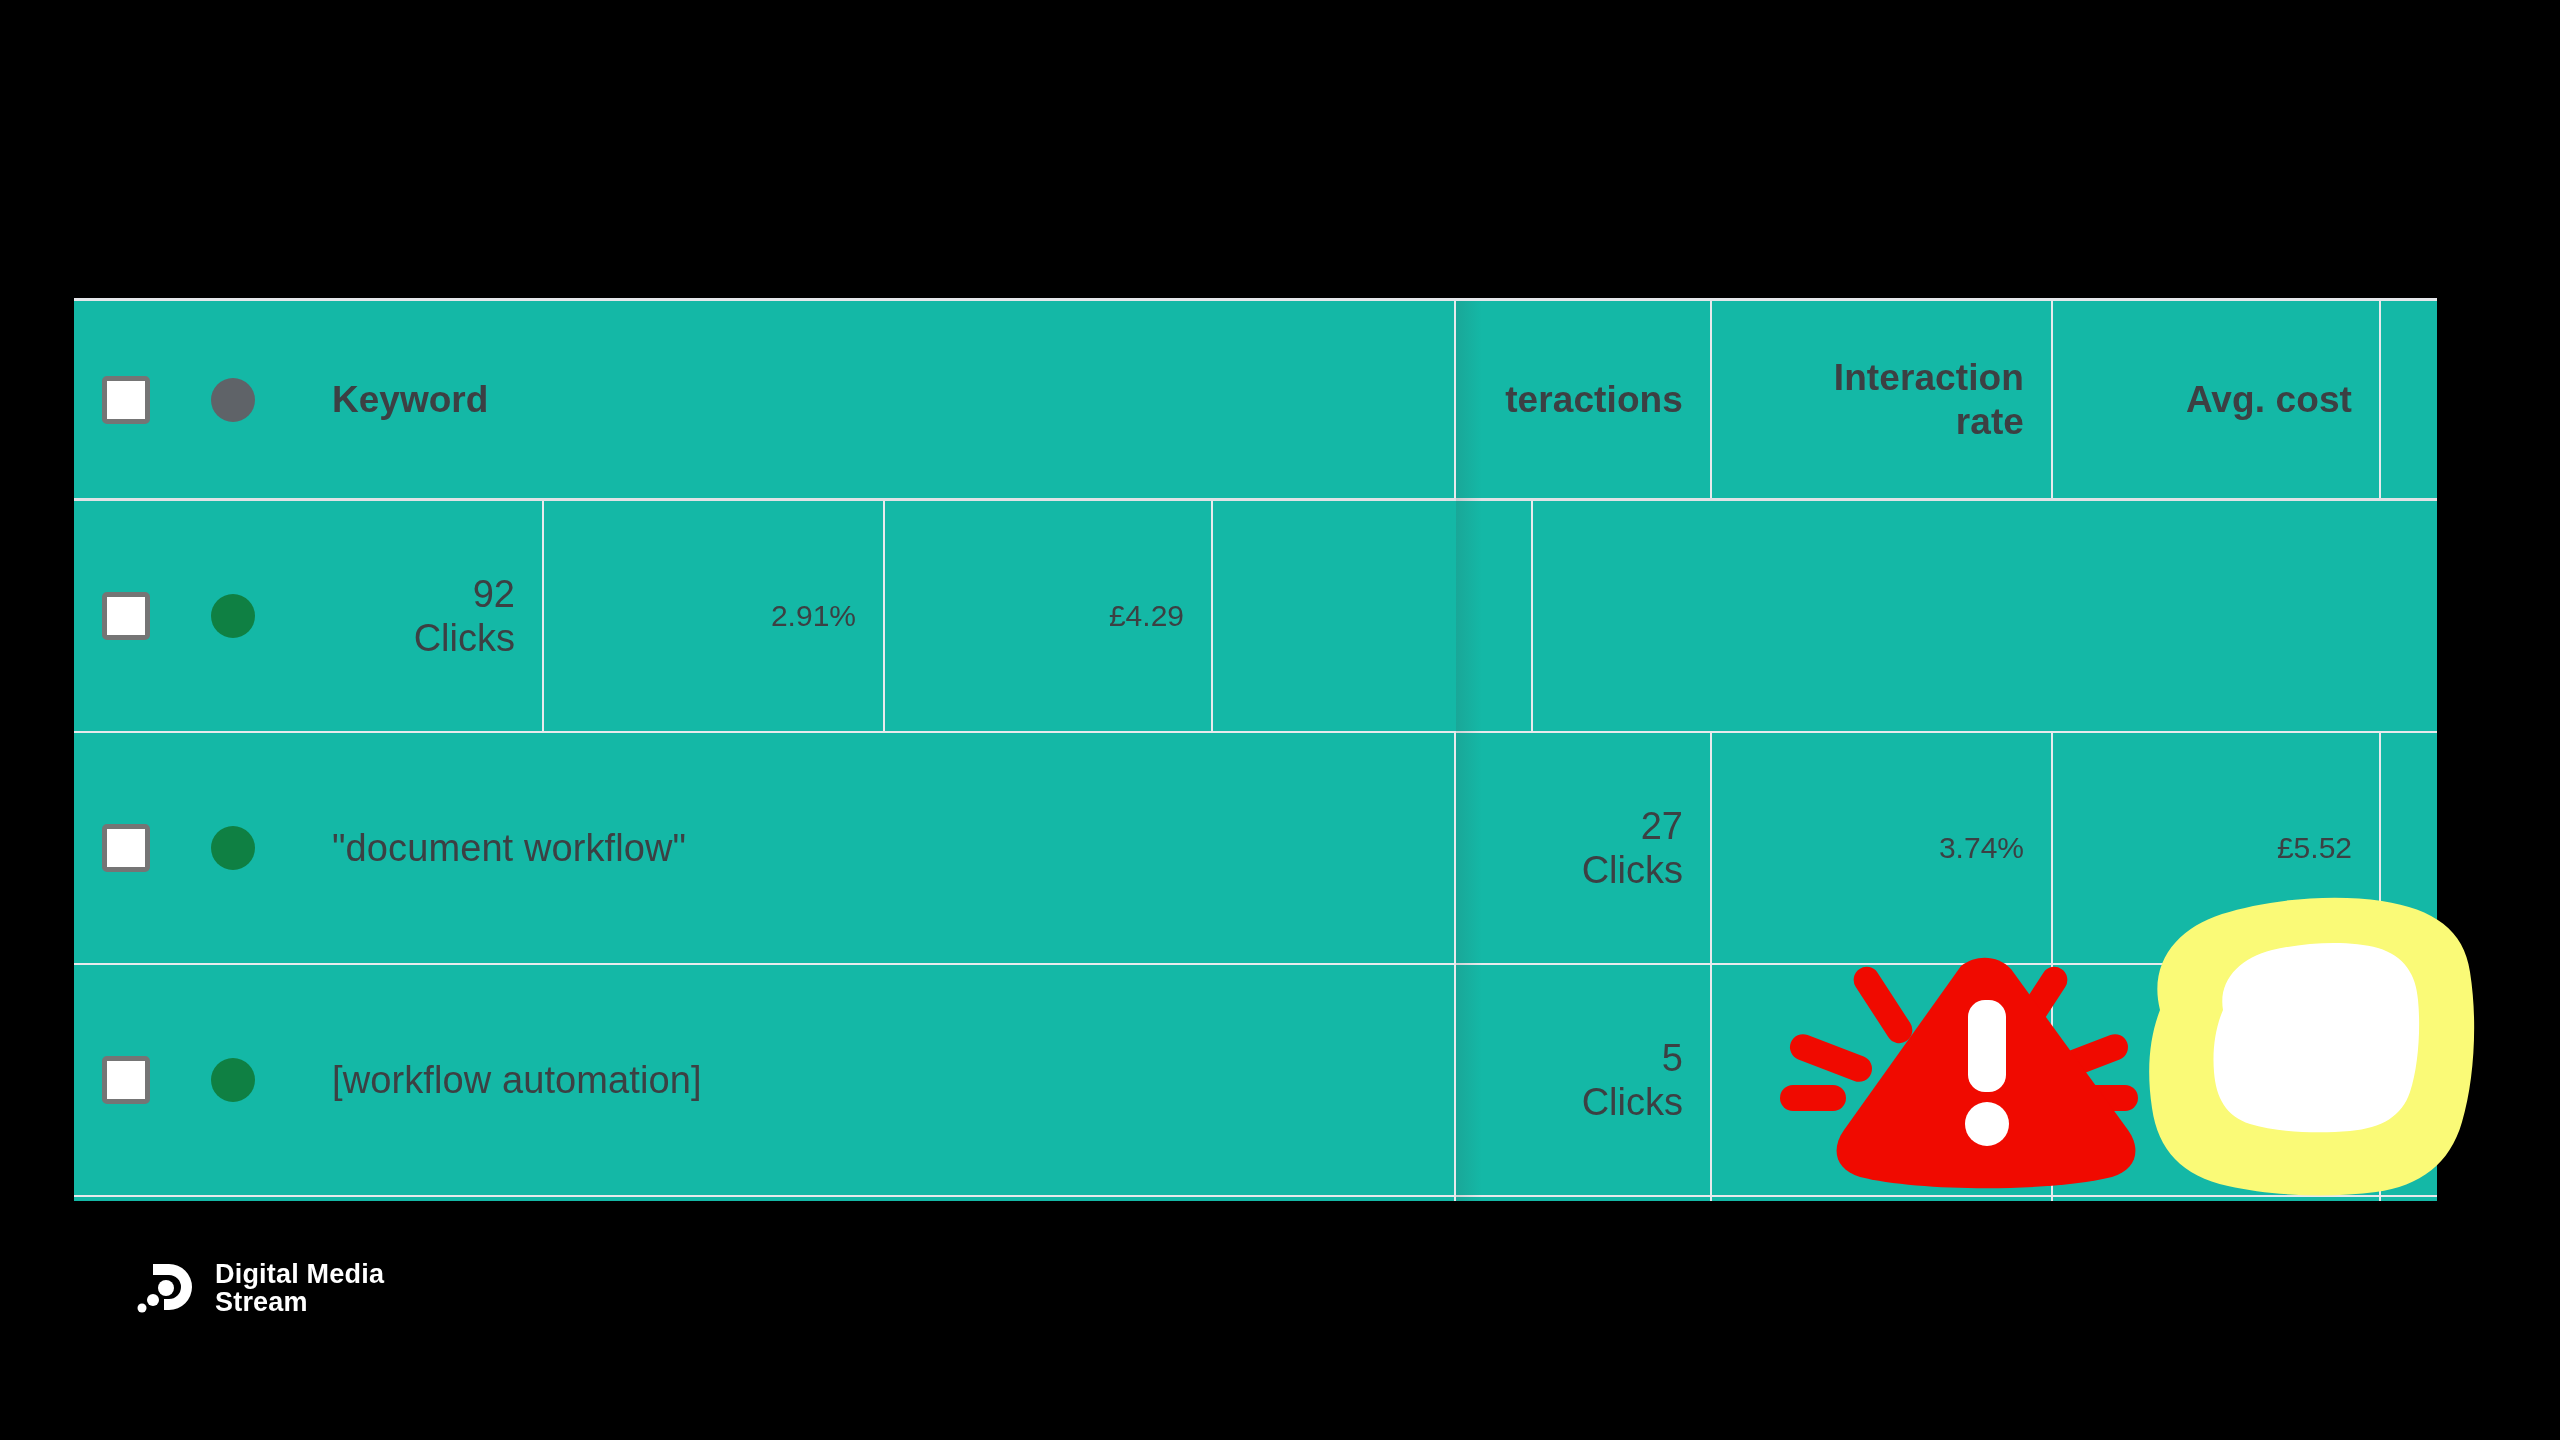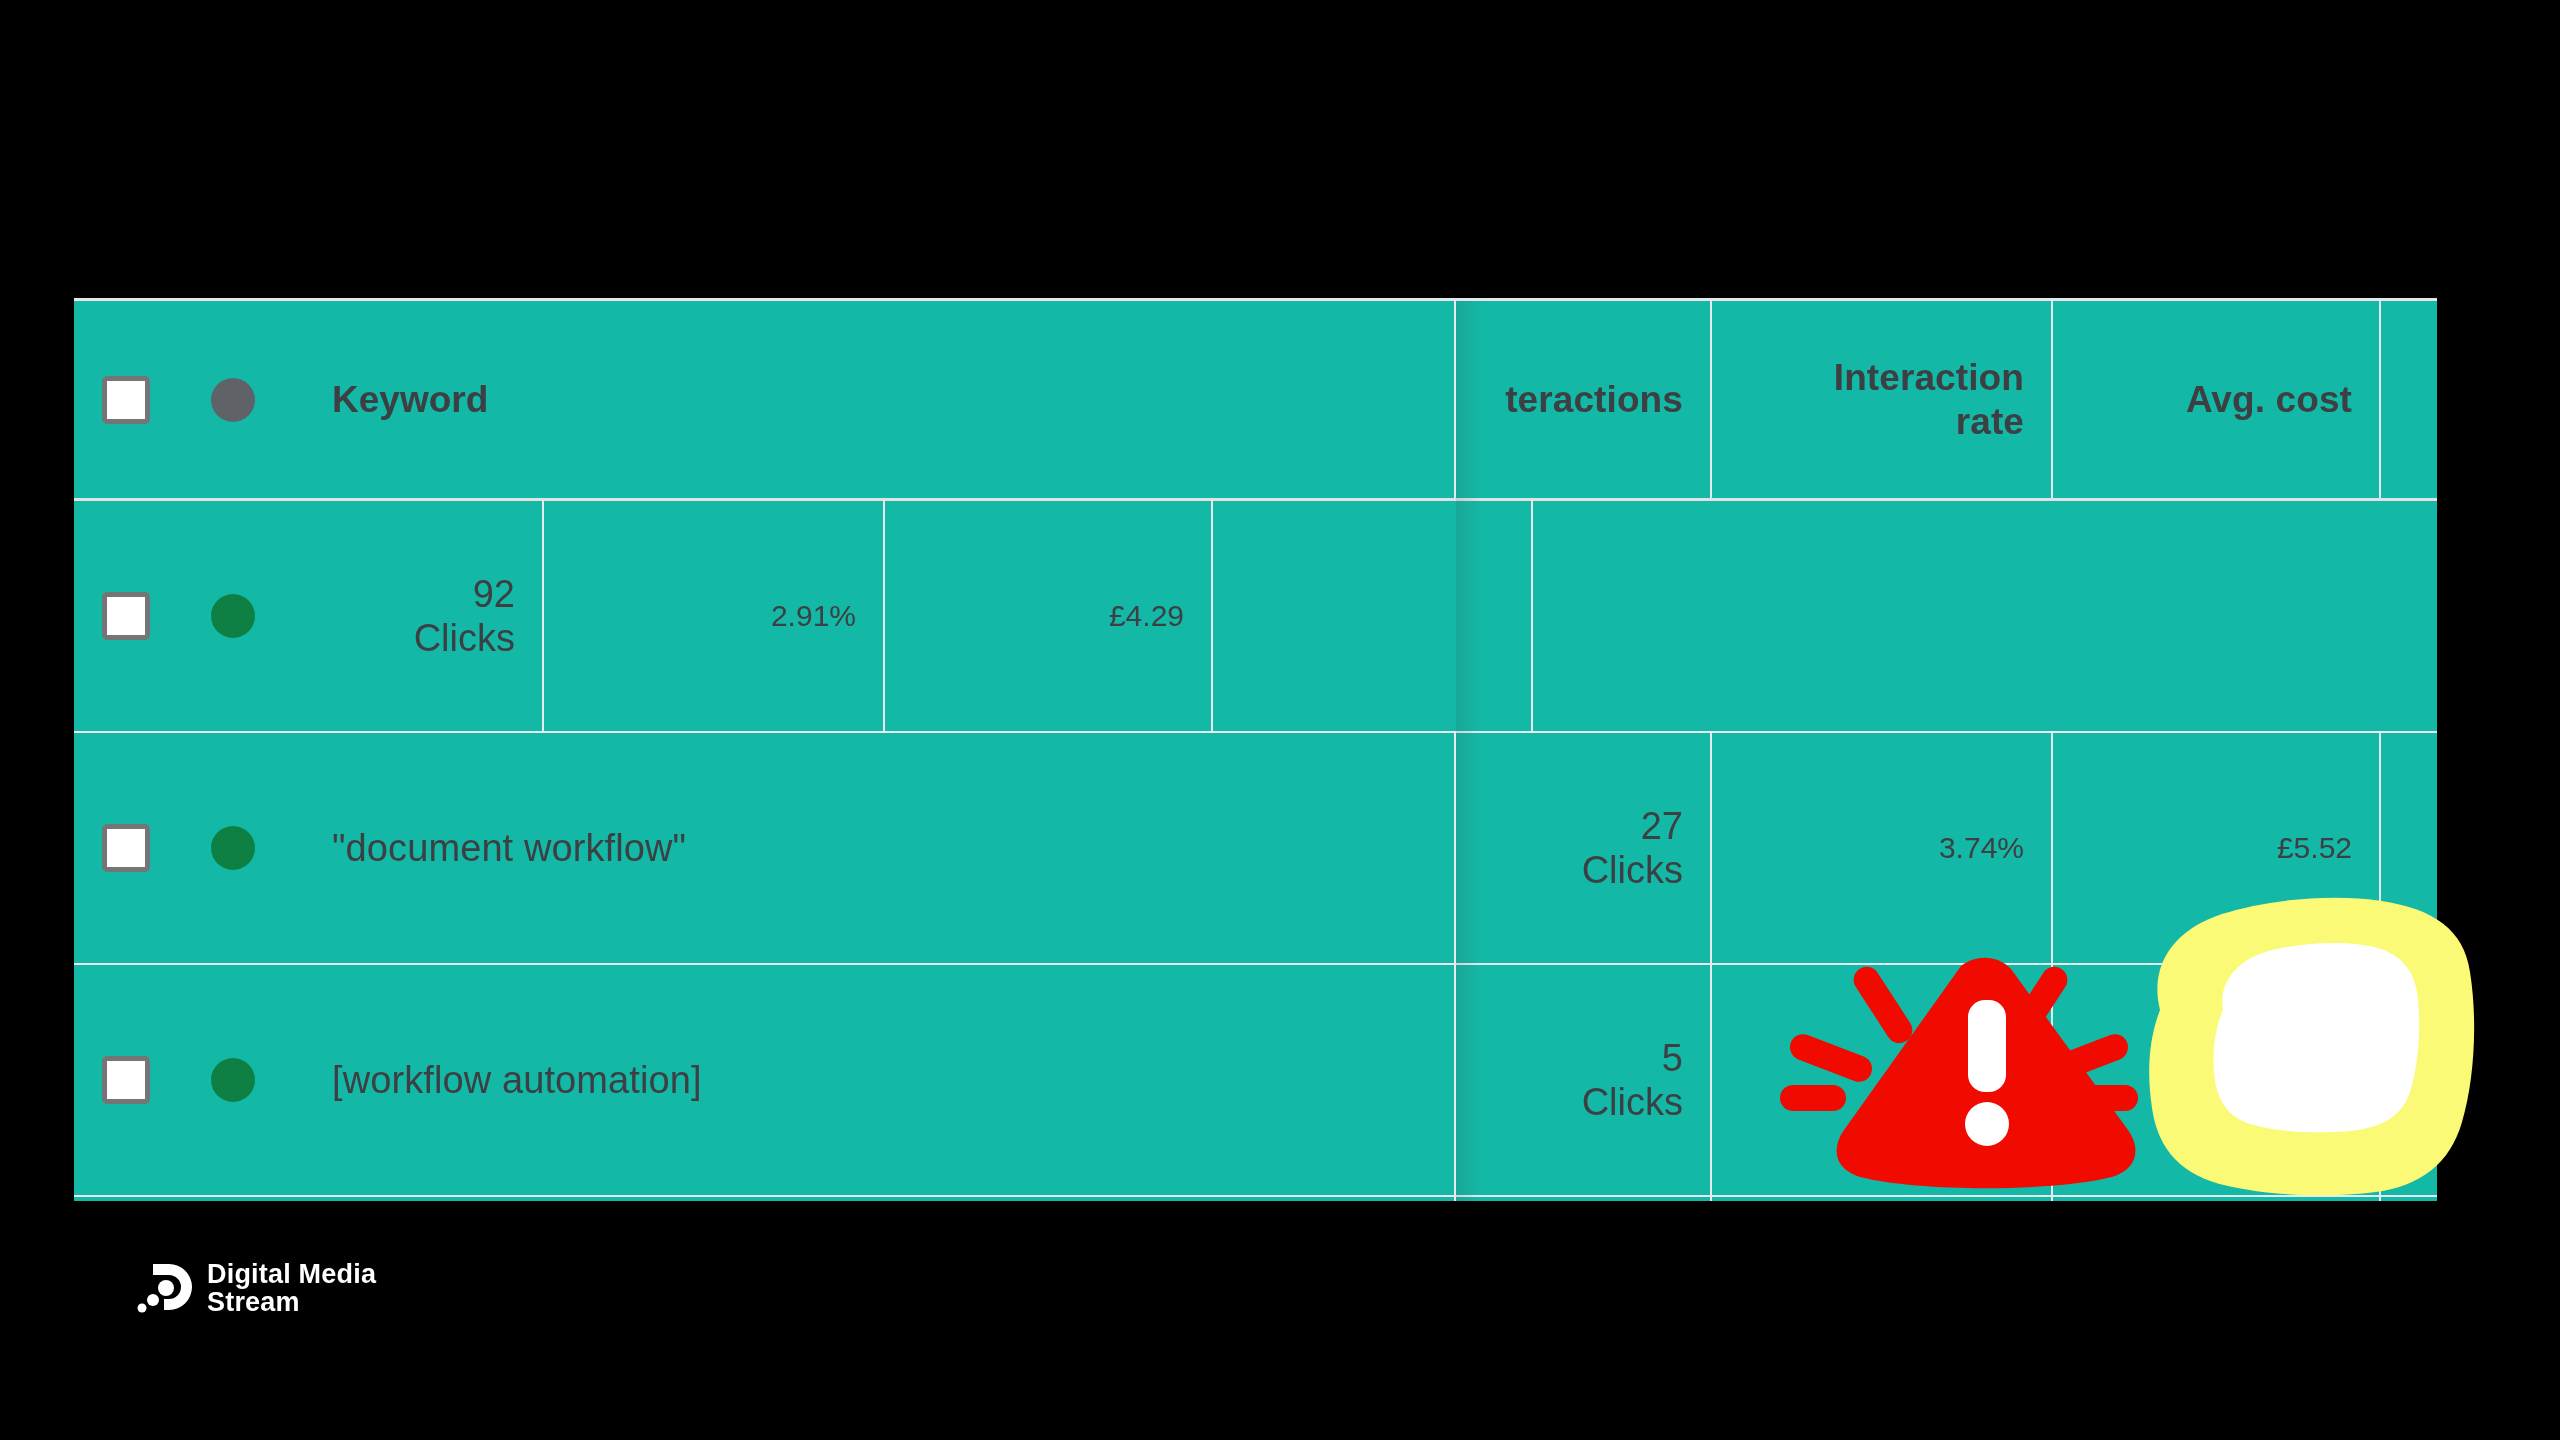--- a/index.html
+++ b/index.html
@@ -210,21 +210,21 @@
     z-index: 30;
   }
 
   
   #logo {
     position: absolute;
     left: 136px;
     top: 1258px;
     display: flex;
     align-items: center;
-    gap: 9px;
+    gap: 17px;
   }
   #logo .wordmark {
     display: flex;
     flex-direction: column;
     line-height: 1.02;
   }
   #logo .wordmark span {
     color: #ffffff;
     font-size: 27px;
     font-weight: 700;

